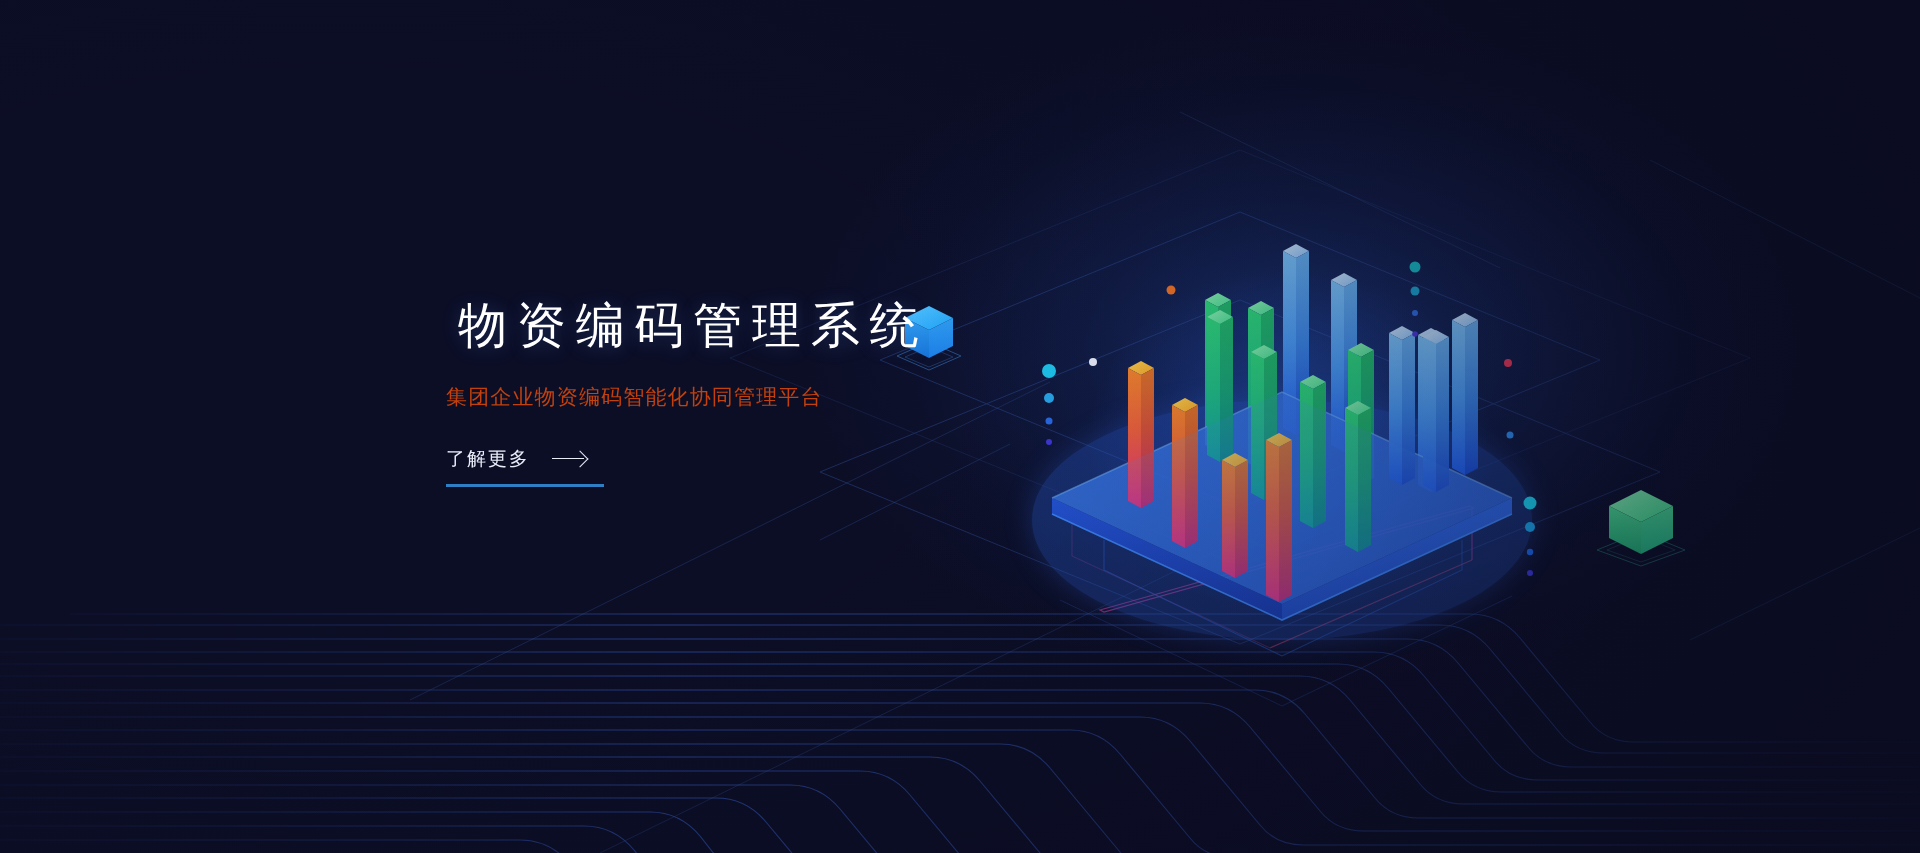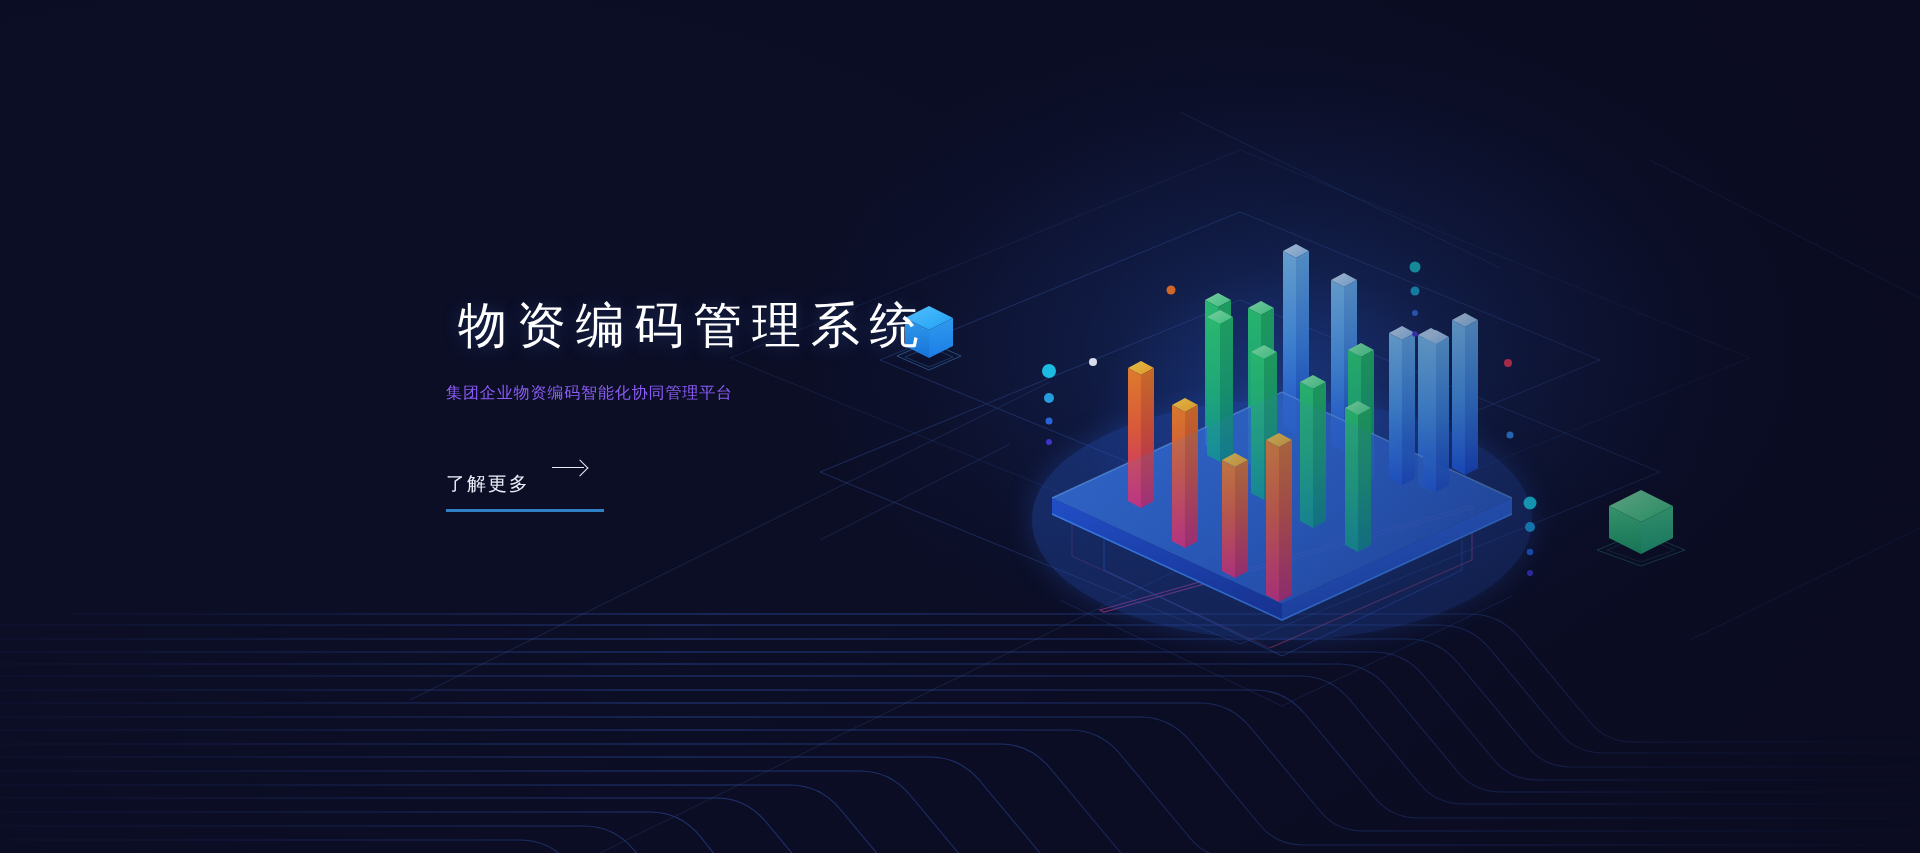--- a/index.html
+++ b/index.html
@@ -54,44 +54,44 @@
     font-size:49px;
     line-height:1.12;
     letter-spacing:.20em;
     font-weight:400;
     color:#ffffff;
     text-shadow:0 2px 18px rgba(70,130,230,.30);
     white-space:nowrap;
   }
   .hero-sub{
     margin:30px 0 0 0;
-    font-size:16px;
+    font-size:21px;
     letter-spacing:.055em;
     font-weight:400;
-    color:#8b5cf6;
+    color:#c2410c;
     white-space:nowrap;
   }
   .hero-cta{
     display:inline-flex;
     align-items:center;
     gap:22px;
     margin-top:35px;
     padding:0 0 12px 0;
     border-bottom:3px solid #2e7fc4;
     color:#e7ecf7;
     font-size:19px;
     letter-spacing:.10em;
     cursor:pointer;
     background:none;
     border-left:none;border-right:none;border-top:none;
     font-family:inherit;
     min-width:158px;
     justify-content:flex-start;
   }
-  .cta-label{white-space:nowrap;margin-top:32px;}
+  .cta-label{white-space:nowrap;}
   .cta-arrow{
     display:inline-block;width:34px;height:14px;position:relative;flex:none;
   }
   .cta-arrow::before{
     content:"";position:absolute;left:0;top:6px;width:32px;height:1.6px;background:#e7ecf7;
   }
   .cta-arrow::after{
     content:"";position:absolute;right:0;top:1.6px;width:11px;height:11px;
     border-top:1.6px solid #e7ecf7;border-right:1.6px solid #e7ecf7;
     transform:rotate(45deg);

